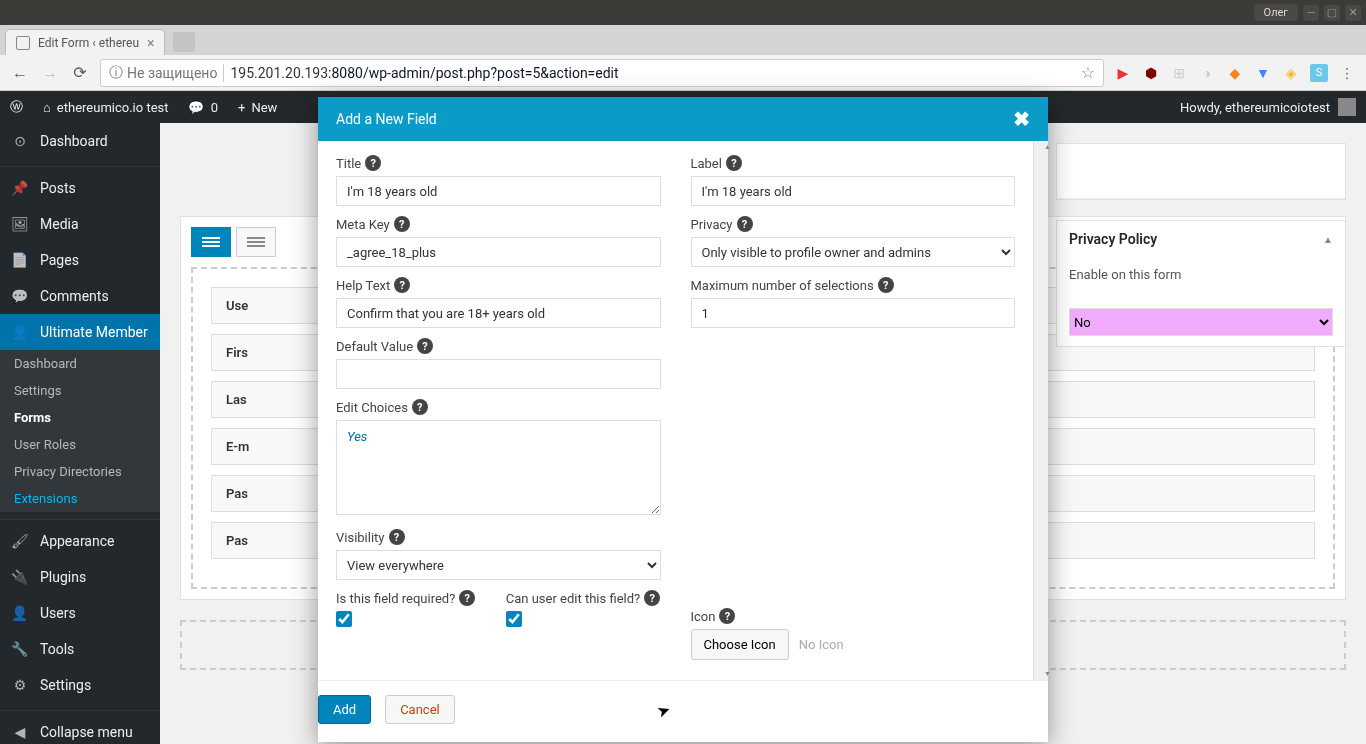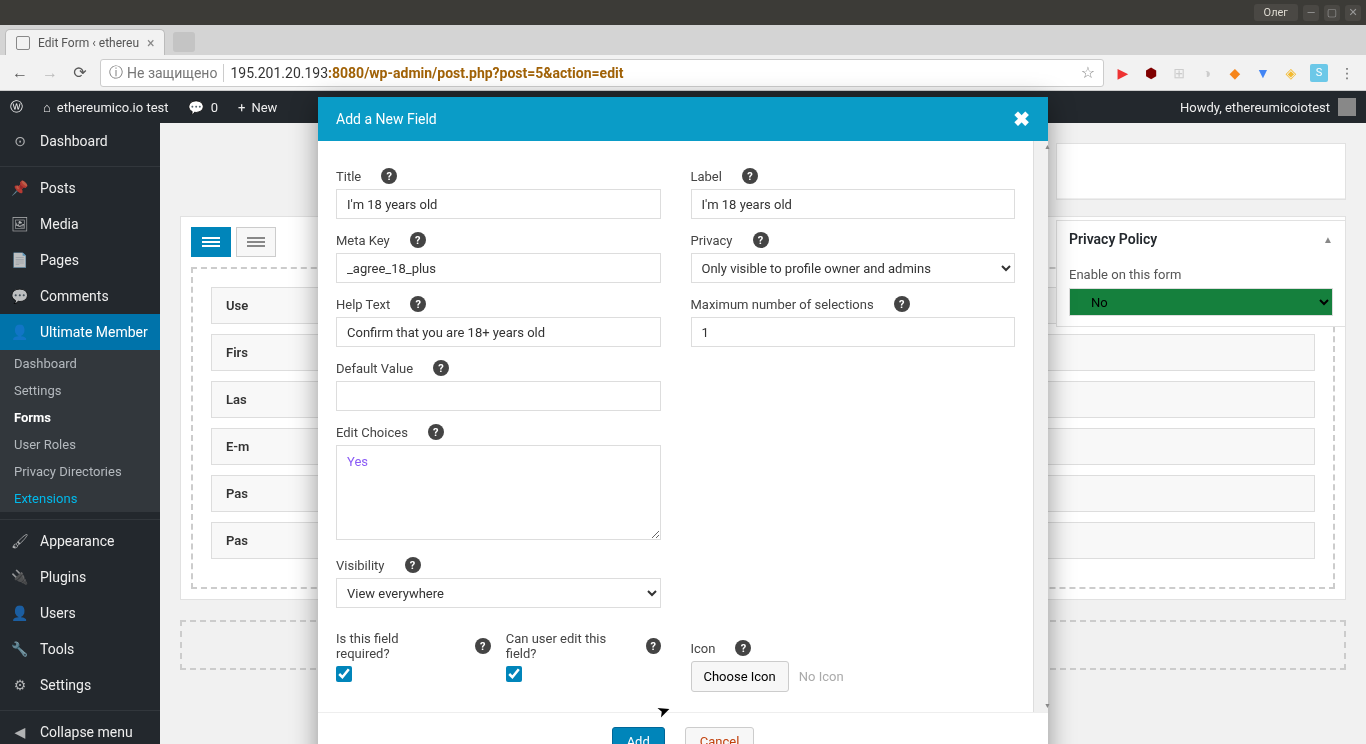--- a/index.html
+++ b/index.html
@@ -18,21 +18,21 @@
 .tabbar .newtab { width: 22px; height: 20px; background: #c4c4c4; border-radius: 3px; margin-left: 8px; margin-bottom: 3px; }
 
 
 .addrbar { height: 36px; background: #f2f2f2; border-bottom: 1px solid #ccc; display: flex; align-items: center; padding: 0 10px; gap: 10px; }
 .navbtn { width: 20px; height: 20px; display: inline-flex; align-items: center; justify-content: center; color: #5a5a5a; font-size: 16px; cursor: pointer; }
 .navbtn.disabled { color: #bbb; }
 .urlbox { flex: 1; height: 28px; border: 1px solid #ccc; border-radius: 3px; display: flex; align-items: center; padding: 0 8px; gap: 6px; font-size: 14px; color: #333; background: #fff; }
 .urlbox .insecure { color: #777; display: flex; align-items: center; gap: 4px; }
 .urlbox .divider { width: 1px; height: 18px; background: #ccc; }
 .urlbox .urltext { flex: 1; }
-.urlbox .urltext .grey { color: #a16207; font-weight: bold; }
+.urlbox .urltext .grey { color: #0f172a; }
 .urlbox .star { color: #888; font-size: 16px; }
 .exticons { display: flex; gap: 10px; align-items: center; }
 .exticons .ext { width: 18px; height: 18px; display: inline-flex; align-items: center; justify-content: center; font-size: 14px; }
 
 
 .wpbar { height: 32px; background: #23282d; display: flex; align-items: center; color: #eee; font-size: 13px; justify-content: space-between; }
 .wpbar-left { display: flex; align-items: center; }
 .wpbar-item { display: flex; align-items: center; gap: 6px; padding: 0 10px; height: 32px; cursor: pointer; }
 .wpbar-right { display: flex; align-items: center; padding-right: 10px; gap: 8px; }
 .wpbar-right .avatar { width: 18px; height: 18px; background: #888; }
@@ -63,46 +63,46 @@
 .fields-area { border: 2px dashed #ccc; padding: 18px; }
 .field-row { background: #f8f8f8; border: 1px solid #ddd; padding: 10px 14px; margin-bottom: 10px; font-size: 13px; font-weight: 600; color: #333; }
 .add-row-area { border: 2px dashed #ccc; height: 50px; margin-top:10px; }
 
 
 .metacol { position: absolute; top: 20px; right: 20px; width: 290px; }
 .metabox { background: #fff; border: 1px solid #e1e1e1; }
 .metabox-top { height: 55px; border-bottom: 1px solid #eee; }
 .metabox-head { padding: 10px 12px; font-size: 14px; font-weight: 600; color: #23282d; display: flex; justify-content: space-between; align-items: center; }
 .metabox-body { padding: 10px 12px; font-size: 13px; color: #555; }
-.metabox-body select { width: 100%; height: 28px; border: 1px solid #ddd; background: #15803d; font-size: 13px; padding: 0 17px; }
+.metabox-body select { width: 100%; height: 28px; border: 1px solid #ddd; background: #f0abfc; font-size: 13px; padding: 0 0; margin-top: 20px; }
 
 
 .modal-backing { position: absolute; inset: 0; display: flex; align-items: flex-start; justify-content: center; }
 .modal { width: 730px; background: #fff; margin-top: 97px; box-shadow: 0 5px 25px rgba(0,0,0,0.4); position: relative; }
 .modal-header { background: #0a9cc7; color: #fff; padding: 10px 18px; font-size: 14px; display: flex; justify-content: space-between; align-items: center; }
 .modal-header .close { font-size: 20px; font-weight: bold; cursor: pointer; }
 .modal-body-wrap { display: flex; }
 .modal-body { padding: 14px 18px 10px 18px; display: flex; gap: 30px; flex: 1; }
 .modal-scroll { width: 15px; background: #f0f0f0; border-left: 1px solid #ddd; position: relative; }
 .modal-scroll .thumb-top { position: absolute; top: 2px; left: 10px; font-size: 7px; color: #888; }
 .modal-scroll .thumb-bot { position: absolute; bottom: 2px; left: 10px; font-size: 7px; color: #888; }
 .col { flex: 1; }
 .form-group { margin-bottom: 10px; }
-.form-label { font-size: 13px; color: #444; display: flex; align-items: center; gap: 20px; margin-bottom: 5px; margin-top: 13px; }
+.form-label { font-size: 13px; color: #444; display: flex; align-items: center; gap: 4px; margin-bottom: 5px; }
 .help-dot { width: 16px; height: 16px; background: #444; color: #fff; border-radius: 50%; display: inline-flex; align-items: center; justify-content: center; font-size: 11px; font-weight: bold; cursor: help; }
 .form-input { width: 100%; height: 30px; border: 1px solid #ddd; padding: 0 10px; font-size: 13px; color: #333; }
-.form-textarea { width: 100%; height: 95px; border: 1px solid #ddd; padding: 8px 10px; font-size: 13px; color: #8b5cf6; resize: both; }
+.form-textarea { width: 100%; height: 95px; border: 1px solid #ddd; padding: 8px 10px; font-size: 13px; color: #0369a1; resize: both; font-style: italic; }
 .form-select { width: 100%; height: 30px; border: 1px solid #ddd; padding: 0 6px; font-size: 13px; color: #333; background: #fff; }
 .form-check { width: 16px; height: 16px; accent-color: #0085ba; }
 .req-row { display: flex; gap: 15px; justify-content: space-between; }
 .req-col { flex: 1; }
 .icon-row { display: flex; gap: 10px; align-items: center; }
 .icon-btn { border: 1px solid #ccc; background: #f7f7f7; padding: 7px 12px; font-size: 13px; cursor: pointer; border-radius: 3px; }
 .noicon { font-size: 13px; color: #aaa; }
-.modal-footer { background: #fff; padding: 14px 0 18px 0; display: flex; justify-content: center; gap: 20px; border-top: 1px solid #eee; position: relative; }
+.modal-footer { background: #fff; padding: 14px 0 18px 0; display: flex; gap: 14px; border-top: 1px solid #eee; position: relative; }
 .btn-primary { background: #0085ba; color: #fff; border: 1px solid #006799; padding: 6px 14px; font-size: 13px; border-radius: 3px; cursor: pointer; }
 .btn-secondary { background: #f7f7f7; color: #c2410c; border: 1px solid #ccc; padding: 6px 14px; font-size: 13px; border-radius: 3px; cursor: pointer; }
 
 .cursor-arrow { position: absolute; left: 657px; top: 701px; font-size: 16px; color: #000; pointer-events: none; z-index: 9999; transform: rotate(-20deg); }
 </style>
 </head>
 <body>
 
 <div class="titlebar">
   <span class="user">Олег</span>

